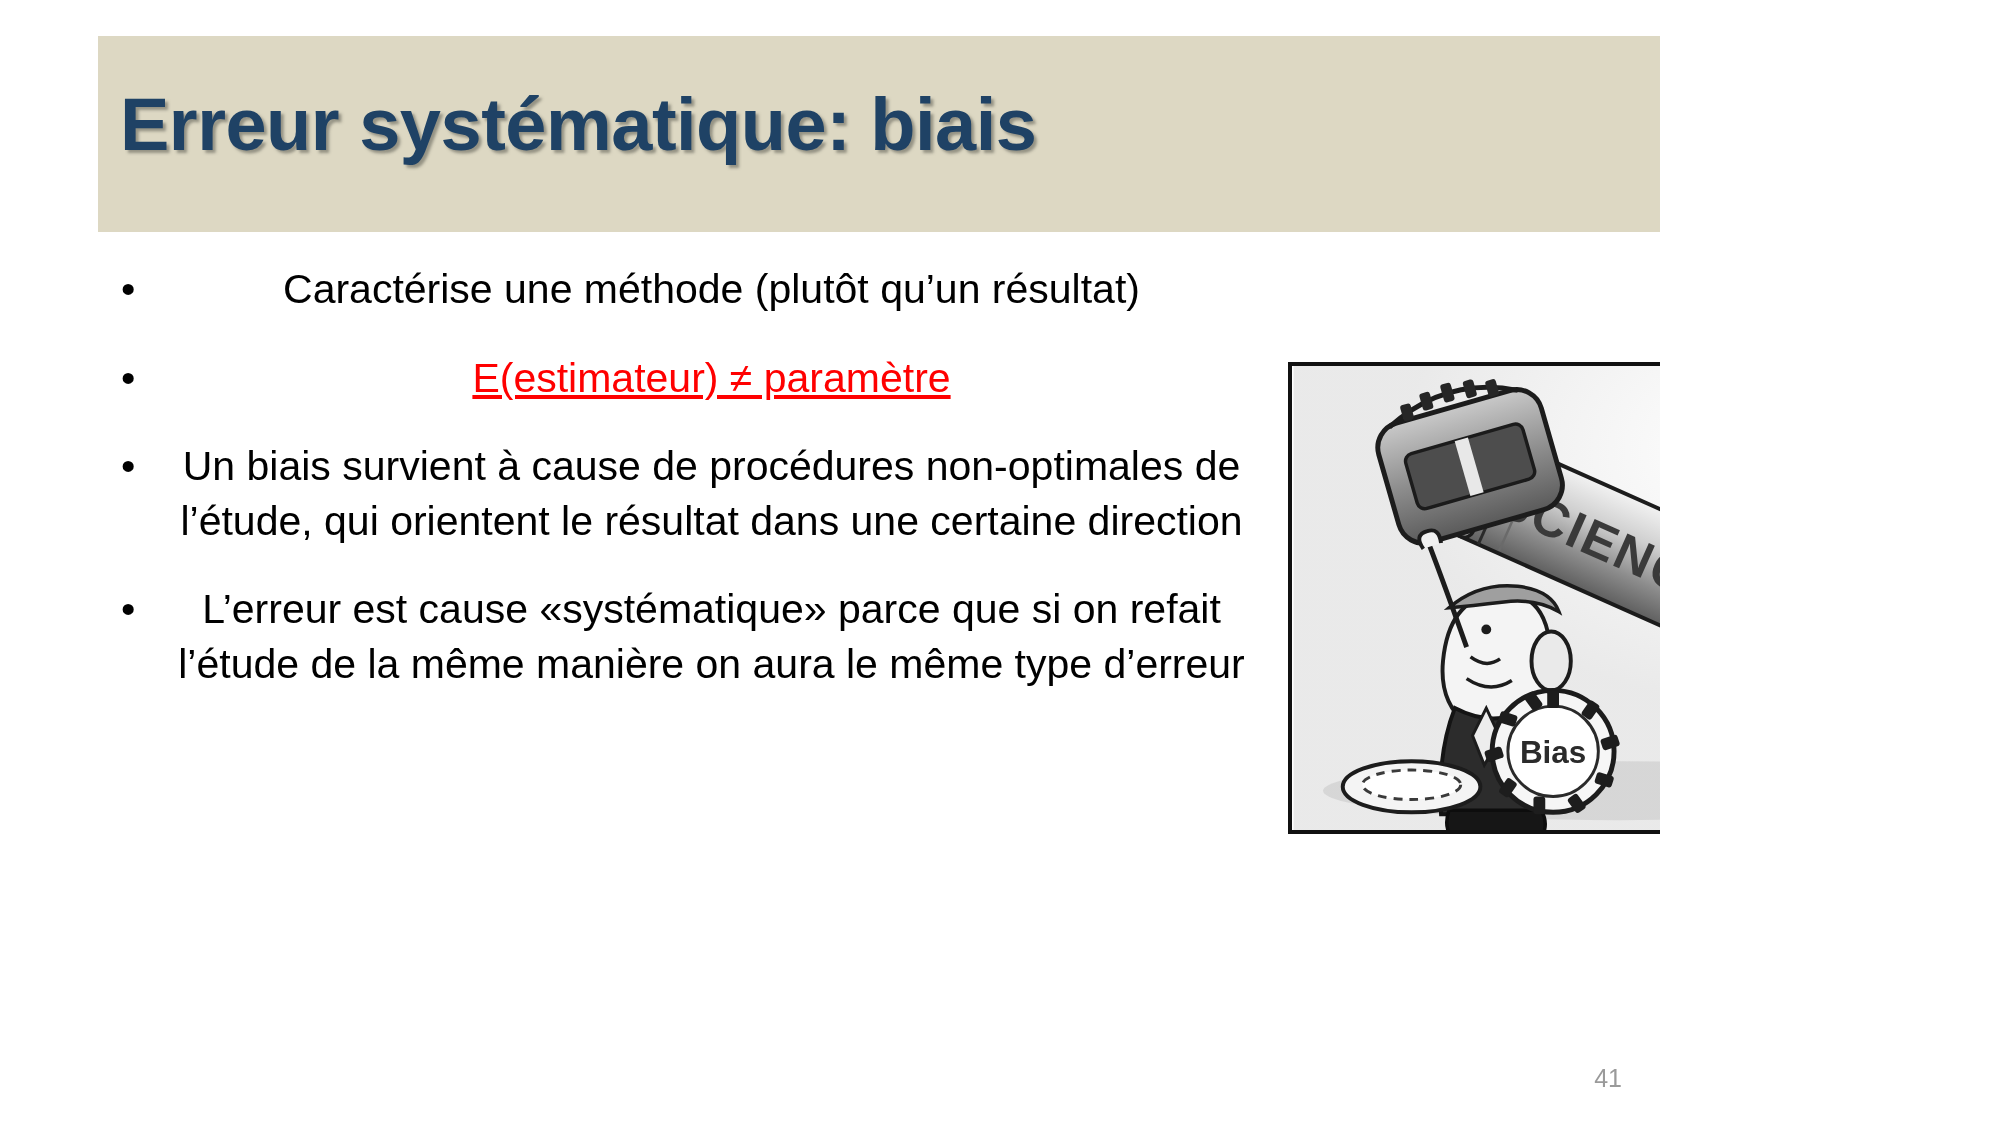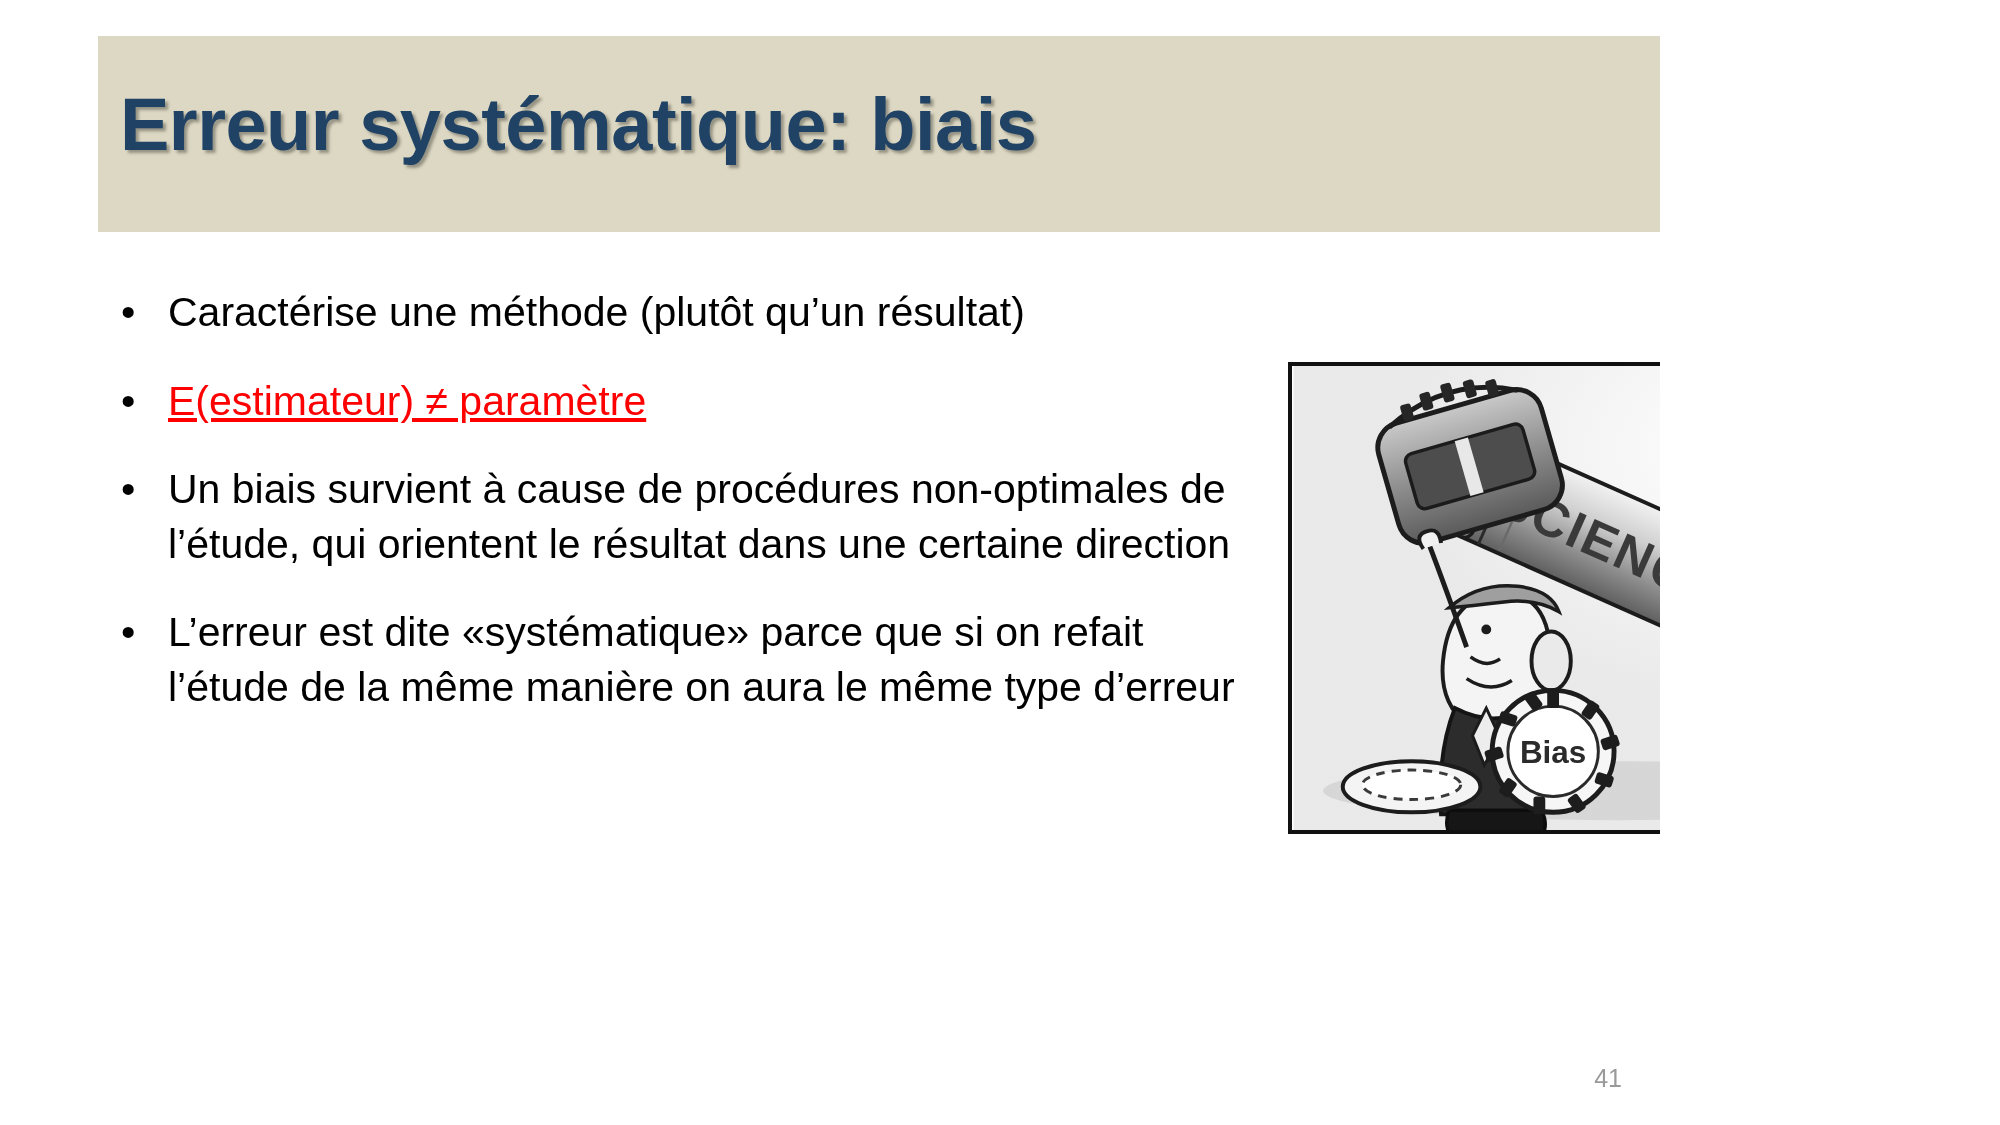--- a/index.html
+++ b/index.html
@@ -10,20 +10,21 @@
   }
   body {
     font-family: "Liberation Sans", sans-serif;
   }
   #slide {
     position: relative;
     width: 1660px;
     height: 1125px;
     background: #ffffff;
     overflow: hidden;
+    text-align: center;
   }
 
   
   #title-banner {
     position: absolute;
     left: 98px;
     top: 36px;
     width: 1840px;
     height: 196px;
     background: #DDD8C3;
@@ -58,21 +59,21 @@
   }
   .bullet-item:last-child { margin-bottom: 0; }
   .bullet-dot {
     position: absolute;
     left: 16px;
     top: 0;
     font-size: 41px;
     line-height: 1.33;
     color: #000000;
   }
-  .bullet-text { display: block; margin-top: 23px; }
+  .bullet-text { display: block; }
   .formula-line {
     display: block;
     color: #FF0000;
     text-decoration: underline;
   }
 
   
   #cartoon-figure {
     position: absolute;
     left: 1288px;
@@ -116,21 +117,21 @@
       <span class="formula-line">E(estimateur) ≠ paramètre</span>
     </div>
 
     <div class="bullet-item">
       <span class="bullet-dot">•</span>
       <span class="bullet-text">Un biais survient à cause de procédures non-optimales de l’étude, qui orientent le résultat dans une certaine direction</span>
     </div>
 
     <div class="bullet-item">
       <span class="bullet-dot">•</span>
-      <span class="bullet-text">L’erreur est dite «systématique» parce que si on refait l’étude de la même manière on aura le même type d’erreur</span>
+      <span class="bullet-text">L’erreur est cause «systématique» parce que si on refait l’étude de la même manière on aura le même type d’erreur</span>
     </div>
 
   </div>
 
   <div id="cartoon-figure">
     <svg viewBox="0 0 660 472" xmlns="http://www.w3.org/2000/svg">
       <defs>
         <linearGradient id="tubeGrad" x1="0" y1="0" x2="0" y2="1">
           <stop offset="0%" stop-color="#f2f2f2"></stop>
           <stop offset="35%" stop-color="#cfcfcf"></stop>

